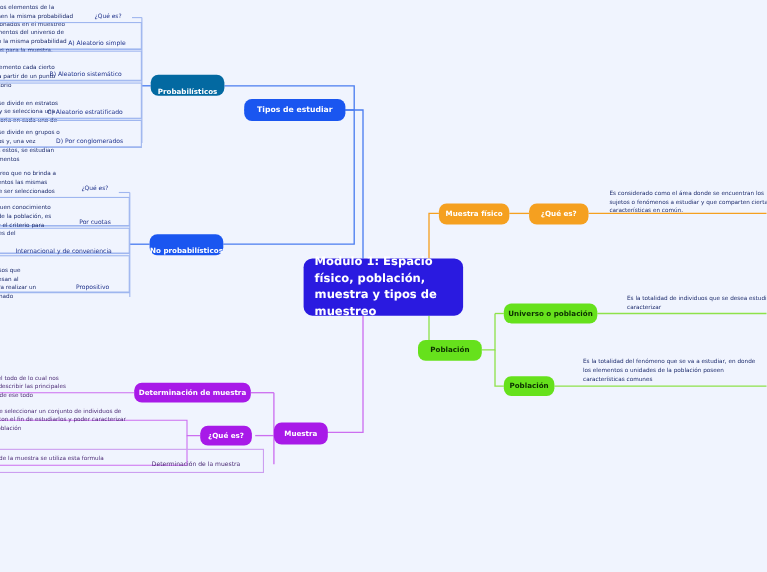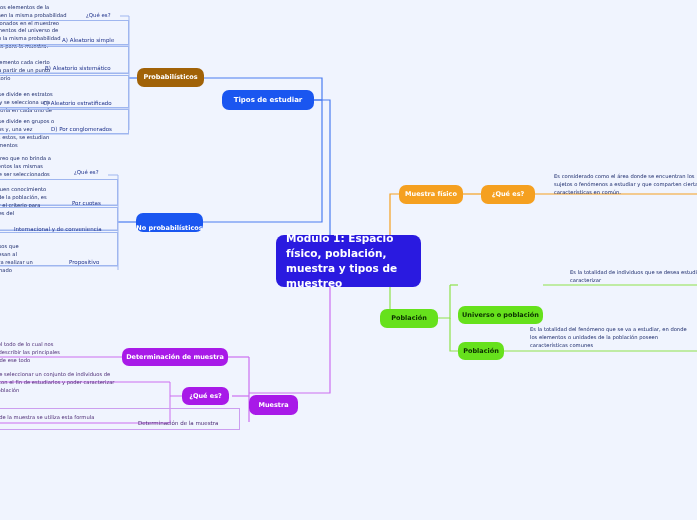--- a/index.html
+++ b/index.html
@@ -128,21 +128,21 @@
   </svg>
 
   <div class="node node-root" style="left:276px; top:235px; width:145px; height:52px; background:#2a1ae0;">
     <span>Modulo 1: Espacio físico, población, muestra y tipos de muestreo</span>
   </div>
 
   <div class="node" style="left:222px; top:90px; width:92px; height:20px; background:#1a56f0; font-size:7px;">
     <span>Tipos de estudiar</span>
   </div>
 
-  <div class="node" style="left:137px; top:68px; width:67px; height:19px; background:#a16207; font-size:6.5px;">
+  <div class="node" style="left:137px; top:68px; width:67px; height:19px; background:#0369a1; font-size:6.5px;align-items:flex-end;">
     <span>Probabilísticos</span>
   </div>
 
   <div class="node" style="left:136px; top:213px; width:67px; height:19px; background:#1a56f0; font-size:6.5px;align-items:flex-end;">
     <span>No probabilísticos</span>
   </div>
 
   <div class="label-plain" style="left:86px; top:11px;">¿Qué es?</div>
   <div class="desc" style="left:-36px; top:3px; width:105px;">Donde todos los elementos de la población tienen la misma probabilidad de ser seleccionados en el muestreo</div>
 
@@ -183,33 +183,33 @@
   <div class="node" style="left:481px; top:185px; width:54px; height:19px; background:#f5a020; font-size:6.5px;">
     <span>¿Qué es?</span>
   </div>
 
   <div class="desc" style="left:554px; top:172px; width:150px;">Es considerado como el área donde se encuentran los sujetos o fenómenos a estudiar y que comparten ciertas características en común.</div>
 
   <div class="node" style="left:380px; top:309px; width:58px; height:19px; background:#66e11c; color:#0b2f00; font-size:6.5px;">
     <span>Población</span>
   </div>
 
-  <div class="node" style="left:458px; top:276px; width:85px; height:18px; background:#66e11c; color:#0b2f00; font-size:6.5px;margin-top:30px;">
+  <div class="node" style="left:458px; top:276px; width:85px; height:18px; background:#66e11c; color:#0b2f00; font-size:6.5px;">
     <span>Universo o población</span>
   </div>
 
   <div class="desc" style="left:570px; top:268px; width:140px;">Es la totalidad de individuos que se desea estudiar o caracterizar</div>
 
   <div class="node" style="left:458px; top:342px; width:46px; height:18px; background:#66e11c; color:#0b2f00; font-size:6.5px;">
     <span>Población</span>
   </div>
 
   <div class="desc" style="left:530px; top:325px; width:162px;">Es la totalidad del fenómeno que se va a estudiar, en donde los elementos o unidades de la población poseen características comunes</div>
 
-  <div class="node" style="left:249px; top:395px; width:49px; height:20px; background:#a81ae8; font-size:6.5px;">
+  <div class="node" style="left:249px; top:384px; width:49px; height:20px; background:#a81ae8; font-size:6.5px;">
     <span>Muestra</span>
   </div>
 
   <div class="node" style="left:122px; top:348px; width:106px; height:18px; background:#a81ae8; font-size:6.5px;">
     <span>Determinación de muestra</span>
   </div>
 
   <div class="desc purple-txt" style="left:-40px; top:340px; width:118px; color:#4b2a74;">Es una parte del todo de lo cual nos servimos para describir las principales características de ese todo</div>
 
   <div class="node" style="left:182px; top:387px; width:47px; height:18px; background:#a81ae8; font-size:6.5px;">

